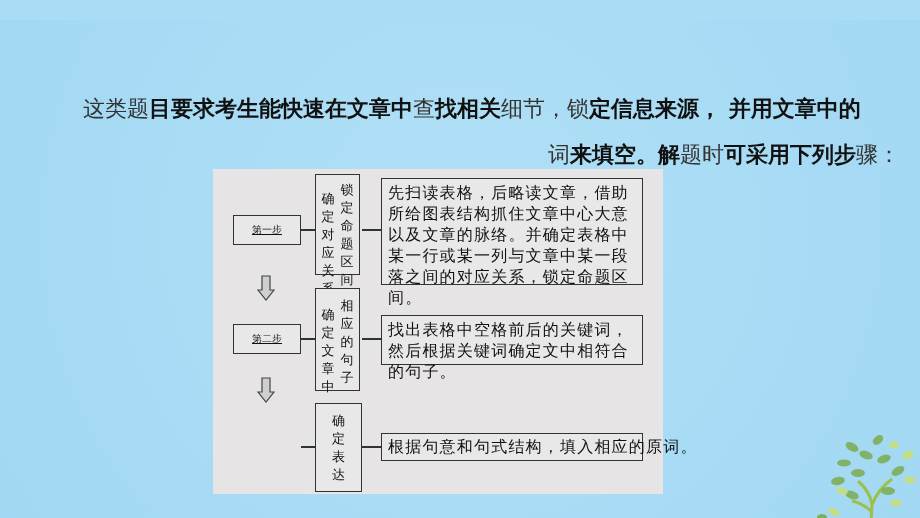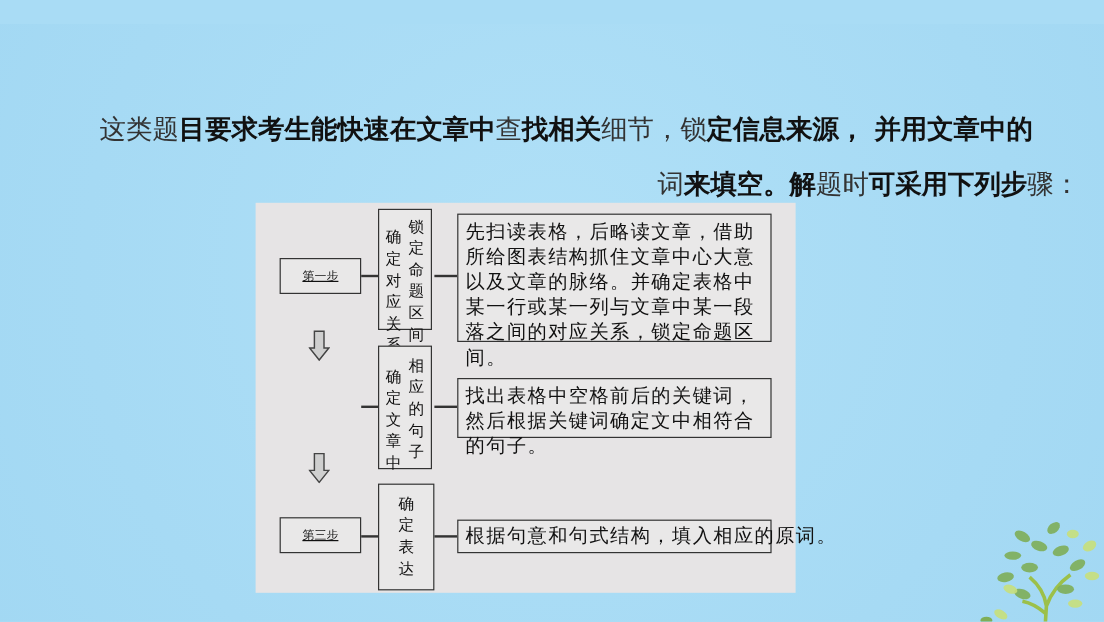--- a/index.html
+++ b/index.html
@@ -83,20 +83,23 @@
           <span>系</span>
         </div>
     </div>
     <div class="hline" style="left:149px; top:60px; width:19px;"></div>
     <div class="desc-box" style="top:9px; height:107px;">先扫读表格，后略读文章，借助所给图表结构抓住文章中心大意以及文章的脉络。并确定表格中某一行或某一列与文章中某一段落之间的对应关系，锁定命题区间。</div>
 
     <svg class="arrow" style="top:106px;" viewBox="0 0 18 26">
       <path d="M5 1 H13 V15 H17 L9 25 L1 15 H5 Z" fill="#cfcfcf" stroke="#444" stroke-width="1.2"></path>
     </svg>
 
+    <div class="step-box" style="top:155px;">
+      <span>第二步</span>
+    </div>
     <div class="hline" style="left:88px; top:169px; width:14px;"></div>
     <div class="mid-box" style="top:119px; height:103px; padding-top:8px; box-sizing:border-box;">
       <div class="col">
           <span>相</span>
           <span>应</span>
           <span>的</span>
           <span>句</span>
           <span>子</span>
         </div>
       <div class="col" style="margin-top:9px;">
@@ -107,23 +110,20 @@
           <span>中</span>
         </div>
     </div>
     <div class="hline" style="left:149px; top:169px; width:19px;"></div>
     <div class="desc-box" style="top:146px; height:50px;">找出表格中空格前后的关键词，然后根据关键词确定文中相符合的句子。</div>
 
     <svg class="arrow" style="top:208px;" viewBox="0 0 18 26">
       <path d="M5 1 H13 V15 H17 L9 25 L1 15 H5 Z" fill="#cfcfcf" stroke="#444" stroke-width="1.2"></path>
     </svg>
 
-    <div class="step-box" style="top:262px;">
-      <span>第三步</span>
-    </div>
     <div class="hline" style="left:88px; top:277px; width:14px;"></div>
     <div class="mid-box" style="top:234px; height:87px; align-items:center;">
       <div class="col">
           <span>确</span>
           <span>定</span>
           <span>表</span>
           <span>达</span>
         </div>
     </div>
     <div class="hline" style="left:149px; top:277px; width:19px;"></div>

